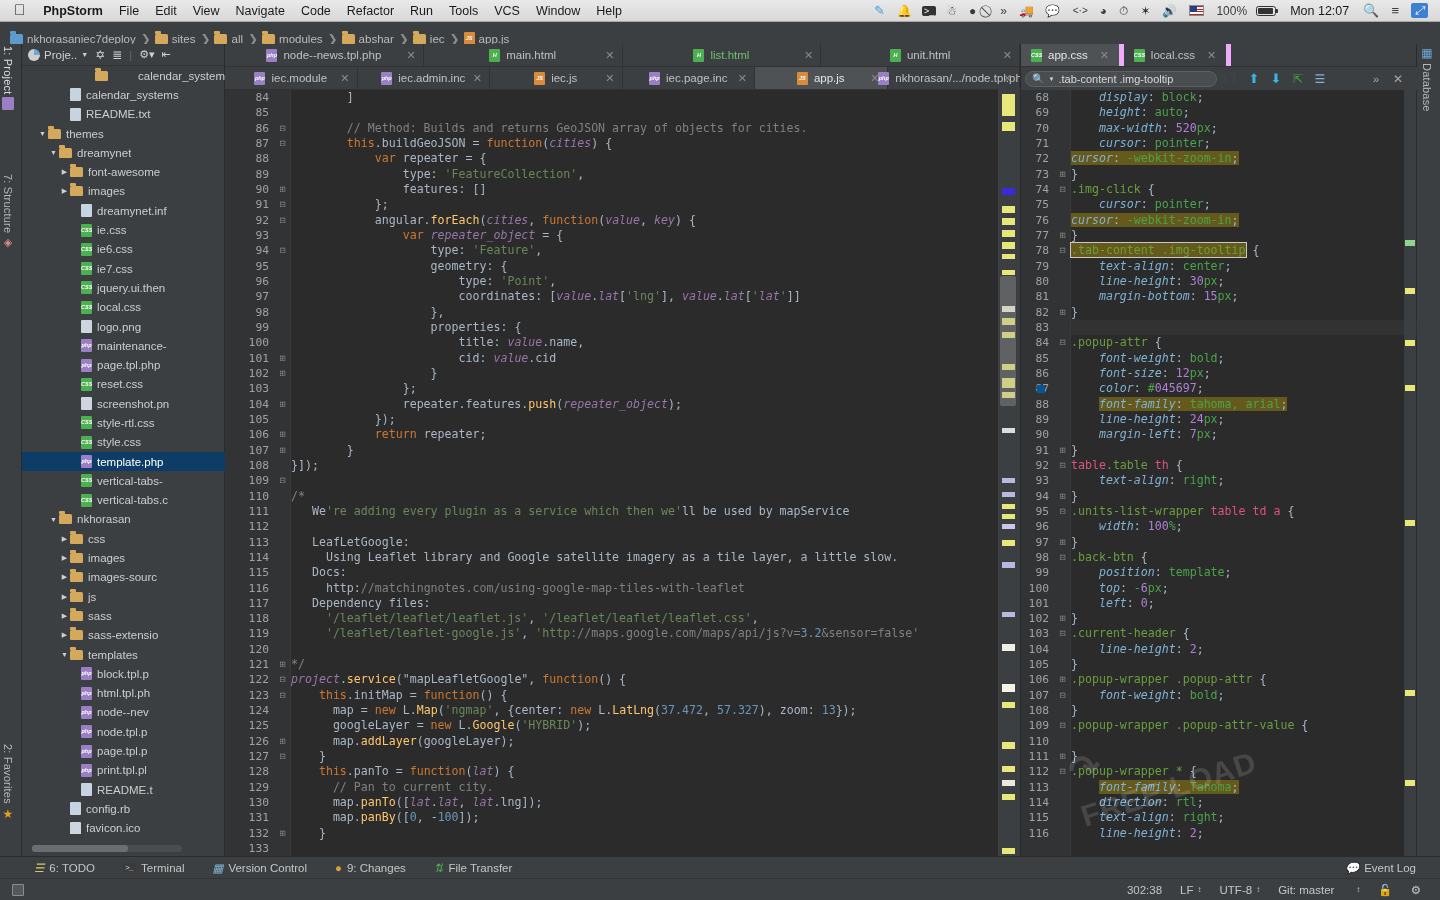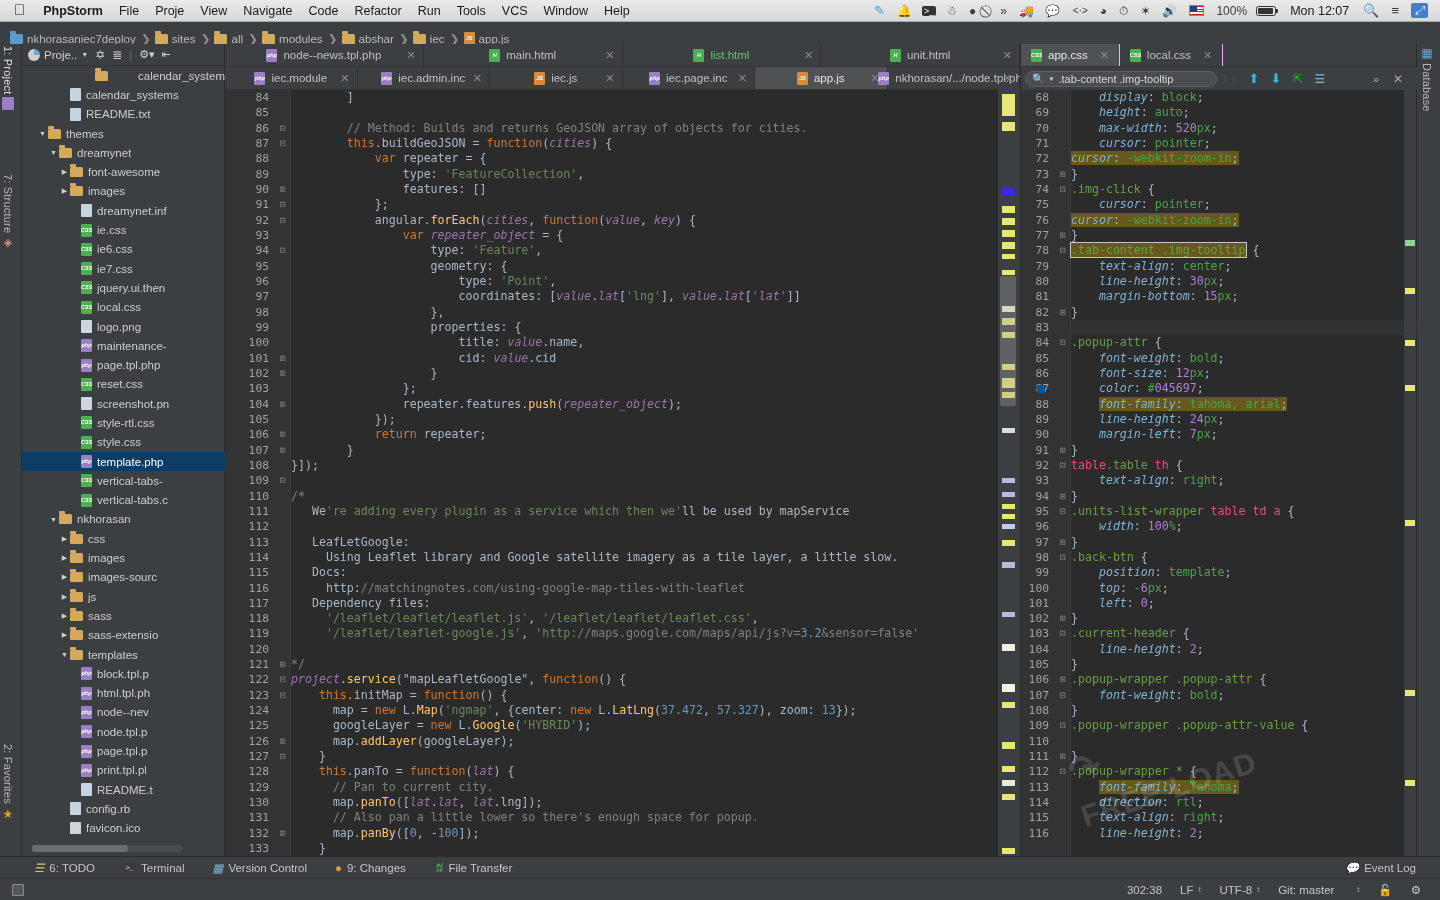--- a/index.html
+++ b/index.html
@@ -104,21 +104,21 @@
   .lines div{ height:15.33px;}
   .foldmarks div{ height:15.33px; text-align:center; font-size:8px; color:#888; line-height:15.33px;}
 
   
   .markcol{ position:absolute; left:998px; top:88px; width:22px; height:768px; background:#3c3f41; }
   .mk{ position:absolute; left:4px; width:13px; height:4px; }
 
   
   .cssPanel{ position:absolute; left:1020px; top:44px; width:396px; height:812px; background:#2b2b2b; border-left:1px solid #2b2b2b;}
   .cssTabs{ height:23px; display:flex; background:#3c3f41; border-bottom:1px solid #323232;}
-  .cssTabs .tab{ flex:0 0 auto; padding:0 10px; border-right:1px solid #f0abfc;}
+  .cssTabs .tab{ flex:0 0 auto; padding:0 10px; border-right:5px solid #f0abfc;}
   .cssTabs .tab .x{ position:static; margin-left:6px;}
   .findbar{ position:absolute; left:0; top:23px; width:396px; height:23px; background:#3c3f41; display:flex; align-items:center; gap:0; padding:0 4px;}
   .findinput{ width:192px; height:16px; background:#4a4d4f; border:1px solid #5c6063; border-radius:8px;
      display:flex; align-items:center; padding:0 6px; font-size:11px; color:#d8d8d8; gap:4px;}
   .findbtn{ width:22px; height:20px; display:flex; align-items:center; justify-content:center;}
   .cssCode{ position:absolute; left:0; top:46px; width:396px; height:766px; background:#2b2b2b; overflow:hidden;}
   .cssGutter{ position:absolute; left:0;top:0;width:34px;height:766px;background:#313335;}
   .cssFold{ position:absolute; left:34px;top:0;width:16px;height:766px;background:#313335;border-right:1px solid #3a3a3a;}
   pre.csscode{ position:absolute; left:50px; top:0; margin:0;
      font-family:"DejaVu Sans Mono","Liberation Mono",monospace; font-size:11.6px; line-height:15.33px; color:#a9b7c6; white-space:pre;}
@@ -151,21 +151,21 @@
 </style>
 </head>
 <body>
 
 <div class="app">
 
   <div class="macbar">
     <span class="apple"></span>
     <span class="mi bold">PhpStorm</span>
     <span class="mi">File</span>
-    <span class="mi">Proje</span>
+    <span class="mi">Edit</span>
     <span class="mi">View</span>
     <span class="mi">Navigate</span>
     <span class="mi">Code</span>
     <span class="mi">Refactor</span>
     <span class="mi">Run</span>
     <span class="mi">Tools</span>
     <span class="mi">VCS</span>
     <span class="mi">Window</span>
     <span class="mi">Help</span>
     <span class="right">
@@ -684,21 +684,20 @@
 <span class="cmt">*/</span>
 <span class="fld ital">project</span>.<span class="fn">service</span>("mapLeafletGoogle", <span class="kw">function</span>() {
     <span class="kw">this</span>.initMap = <span class="kw">function</span>() {
       map = <span class="kw">new</span> L.<span class="fn">Map</span>(<span class="str">'ngmap'</span>, {<span class="par">center</span>: <span class="kw">new</span> L.<span class="fn">LatLng</span>(<span class="num">37.472</span>, <span class="num">57.327</span>), <span class="par">zoom</span>: <span class="num">13</span>});
       googleLayer = <span class="kw">new</span> L.<span class="fn">Google</span>(<span class="str">'HYBRID'</span>);
       map.<span class="fn">addLayer</span>(googleLayer);
     }
     <span class="kw">this</span>.panTo = <span class="kw">function</span>(<span class="fld ital">lat</span>) {
 <span class="cmt">      // Pan to current city.</span>
       map.<span class="fn">panTo</span>([<span class="fld ital">lat</span>.<span class="fld ital">lat</span>, <span class="fld ital">lat</span>.lng]);
-<span class="cmt">      // Also pan a little lower so there's enough space for popup.</span>
       map.<span class="fn">panBy</span>([<span class="num">0</span>, -<span class="num">100</span>]);
     }</pre>
     </div>
   </div>
 
   <div class="markcol" id="markcol">
       <div class="mk" style="top: 6px; background: rgb(232, 232, 122); height: 22px;"></div>
       <div class="mk" style="top: 34px; background: rgb(232, 232, 122); height: 9px;"></div>
       <div class="mk" style="top: 100px; background: rgb(59, 42, 216); height: 7px;"></div>
       <div class="mk" style="top: 118px; background: rgb(232, 232, 122); height: 7px;"></div>

